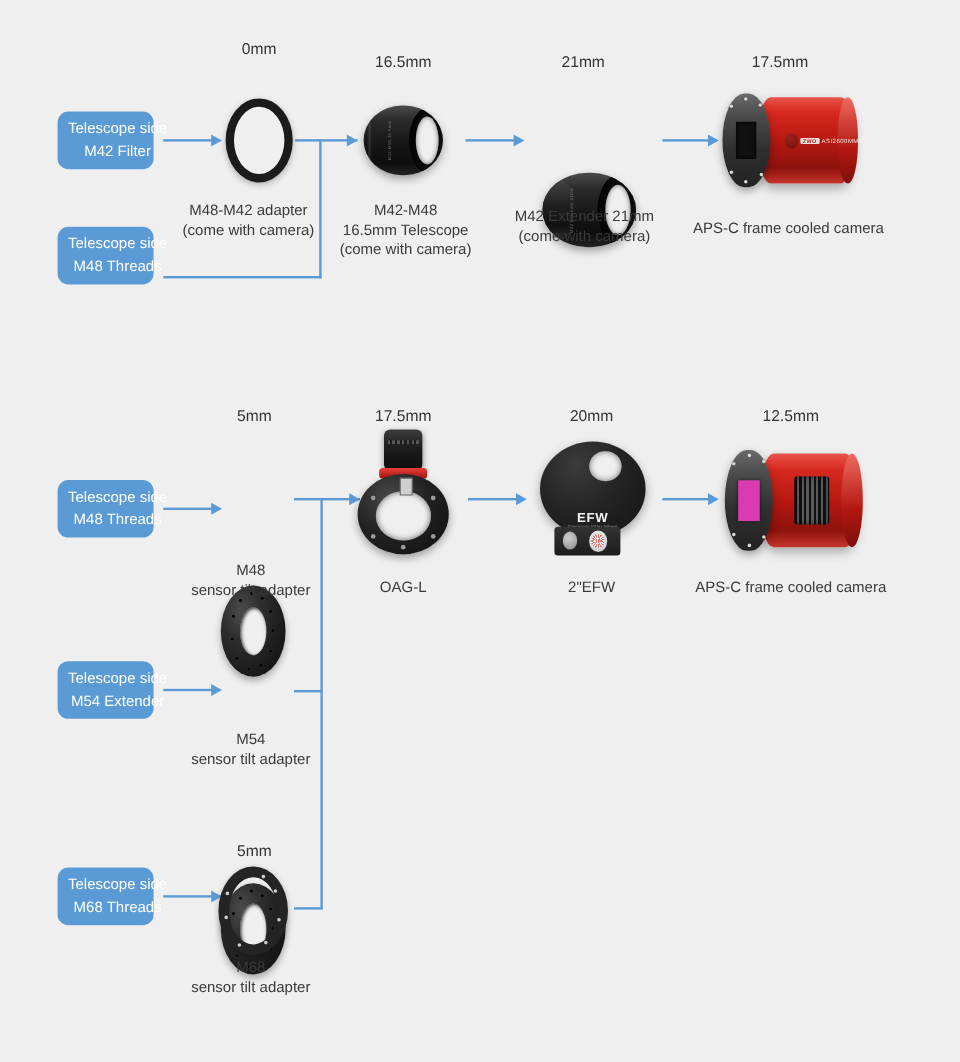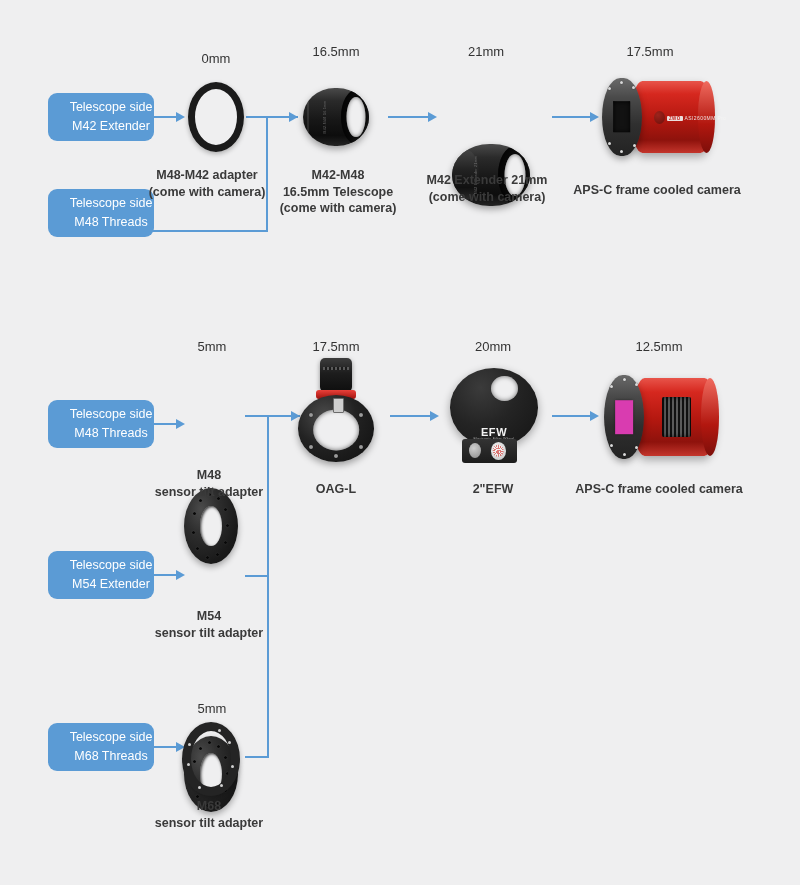--- a/index.html
+++ b/index.html
@@ -18,36 +18,36 @@
     position:absolute;
     background:#5b9bd5;
     border-radius:9px;
     color:#ffffff;
     font-size:12.5px;
     line-height:1.55;
     text-align:center;
     display:flex;flex-direction:column;
     align-items:center;justify-content:center;
     box-sizing:border-box;
-    width:106px;
+    width:80px;
     padding-left:20px;
   }
   .tbox span{display:block;white-space:nowrap;}
 
   
   .lbl{
     position:absolute;
     font-size:12.5px;
     line-height:1.32;
     color:#3a3a3a;
     text-align:center;
     white-space:nowrap;
   }
   .lbl.dim{font-size:13px;color:#333;}
-  .lbl span{display:block;font-weight:bold;}
+  .lbl span{display:block;}
 
   
   .hline{position:absolute;height:2px;background:#5b9bd5;}
   .vline{position:absolute;width:2px;background:#5b9bd5;}
   .arrow{
     position:absolute;
     width:0;height:0;
     border-top:5px solid transparent;
     border-bottom:5px solid transparent;
     border-left:9px solid #5b9bd5;
@@ -251,28 +251,28 @@
     width:70%;height:70%;border-radius:50%;
     background:repeating-conic-gradient(#d9534f 0 12deg,#f2f2f2 12deg 24deg);
     opacity:.75;
   }
 </style>
 </head>
 <body>
 
 <div id="stage">
 
-  <div class="lbl dim" style="left:216px;top:50px;transform:translateX(-50%);">0mm</div>
+  <div class="lbl dim" style="left:216px;top:32px;transform:translateX(-50%);">0mm</div>
   <div class="lbl dim" style="left:336px;top:43px;transform:translateX(-50%);">16.5mm</div>
   <div class="lbl dim" style="left:486px;top:43px;transform:translateX(-50%);">21mm</div>
   <div class="lbl dim" style="left:650px;top:43px;transform:translateX(-50%);">17.5mm</div>
 
   <div class="tbox" style="left:48px;top:93px;height:48px;">
     <span>Telescope side</span>
-    <span>M42 Extender</span>
+    <span>M42 Filter</span>
   </div>
   <div class="tbox" style="left:48px;top:189px;height:48px;">
     <span>Telescope side</span>
     <span>M48 Threads</span>
   </div>
 
   <div class="hline" style="left:136px;top:116px;width:42px;"></div>
   <div class="arrow" style="left:176px;top:112px;"></div>
 
   <div class="hline" style="left:136px;top:230px;width:132px;"></div>

